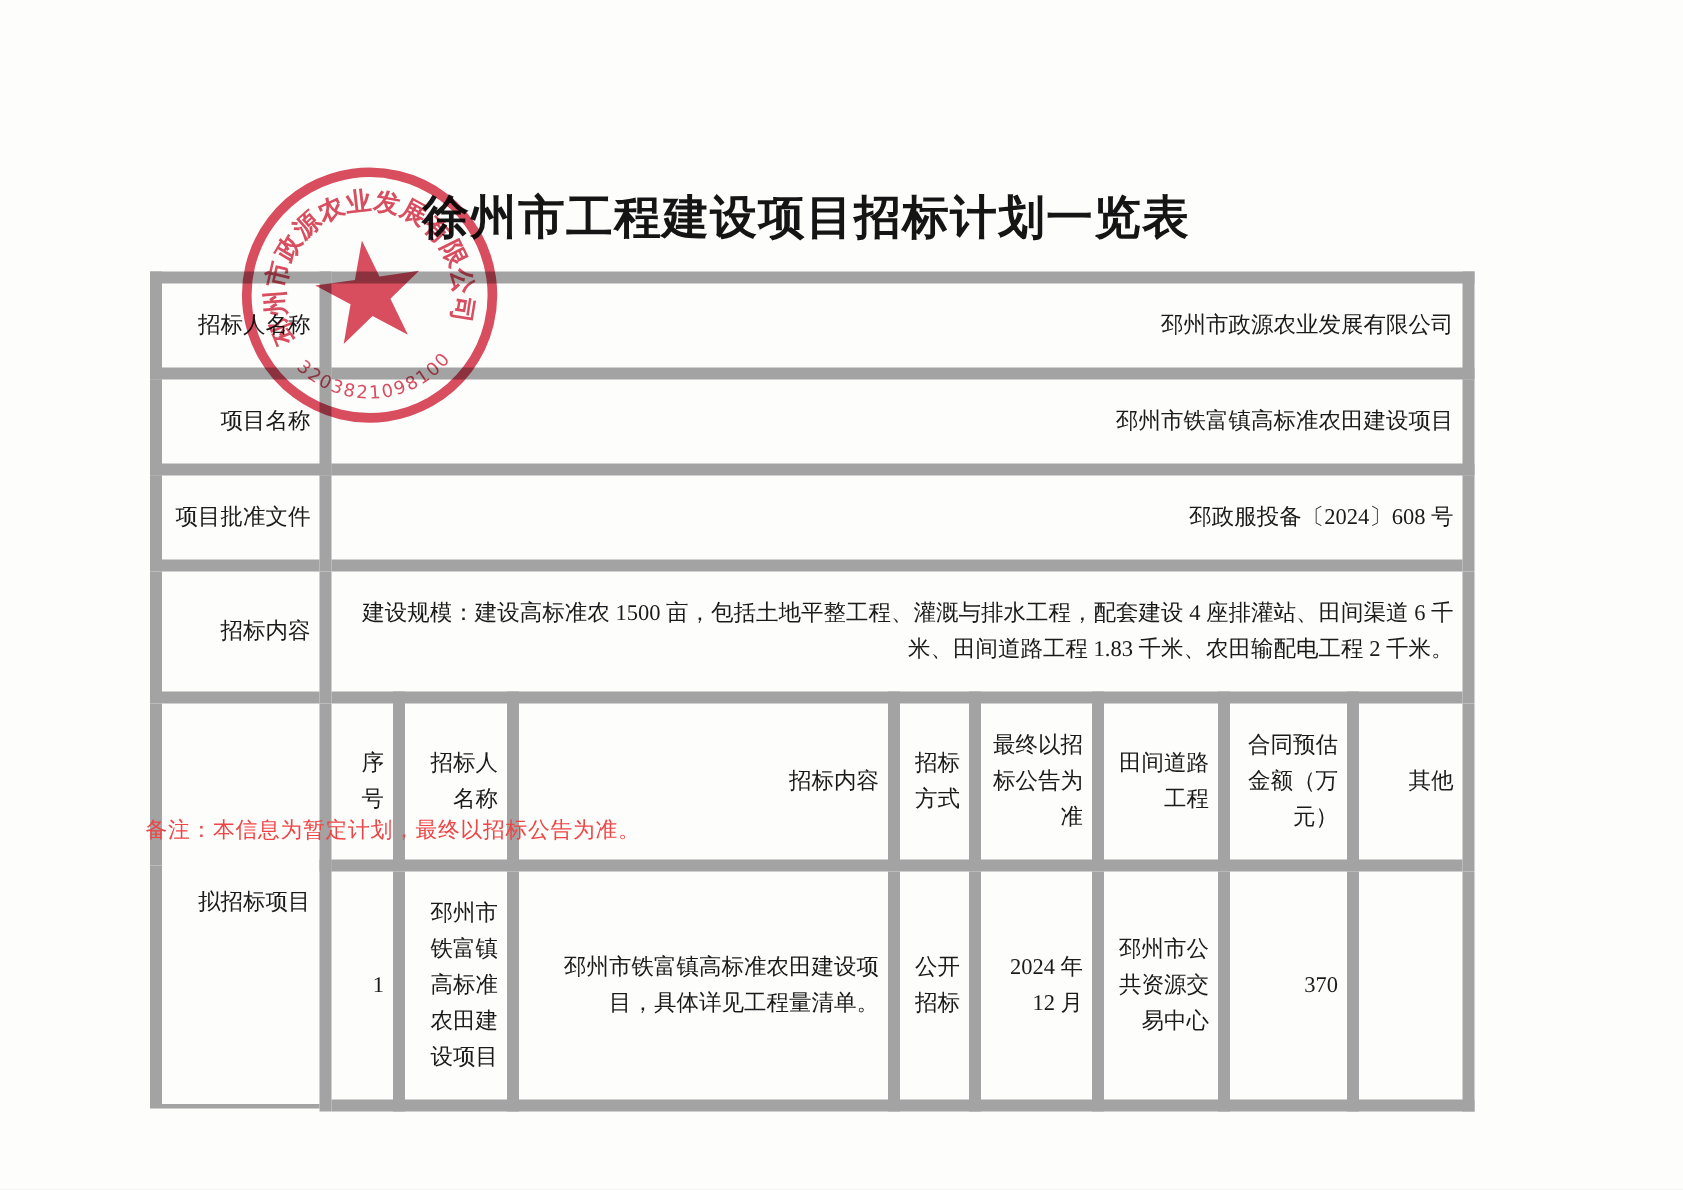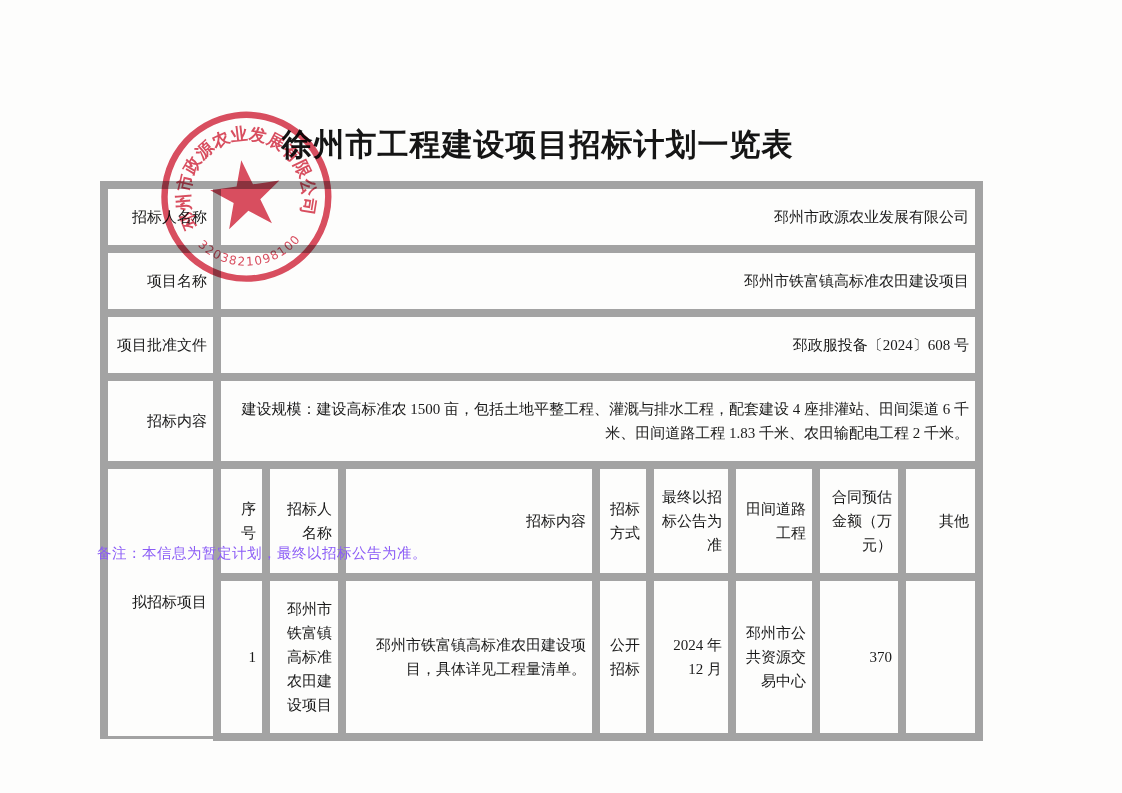--- a/index.html
+++ b/index.html
@@ -43,21 +43,21 @@
   tr.row-approval td { border-bottom-width: 3px; }
   tr.row-overview td { border-bottom-width: 4px; }
   tr.bid-header td { border-bottom-width: 3px; }
   td.overview-value { padding: 4px 14px; line-height: 1.75; margin-top: 40px; }
   td.bid-content-cell { padding: 2px 4px; margin-top: 20px; }
   .note {
     position: absolute;
     left: 97px;
     top: 544px;
     font-size: 14.5px;
-    color: #8b5cf6;
+    color: #ef4444;
     letter-spacing: 0.5px;
   }
   .seal {
     position: absolute;
     left: 152px;
     top: 102px;
     width: 188px;
     height: 184px;
     transform: rotate(-8deg);
     mix-blend-mode: multiply;

